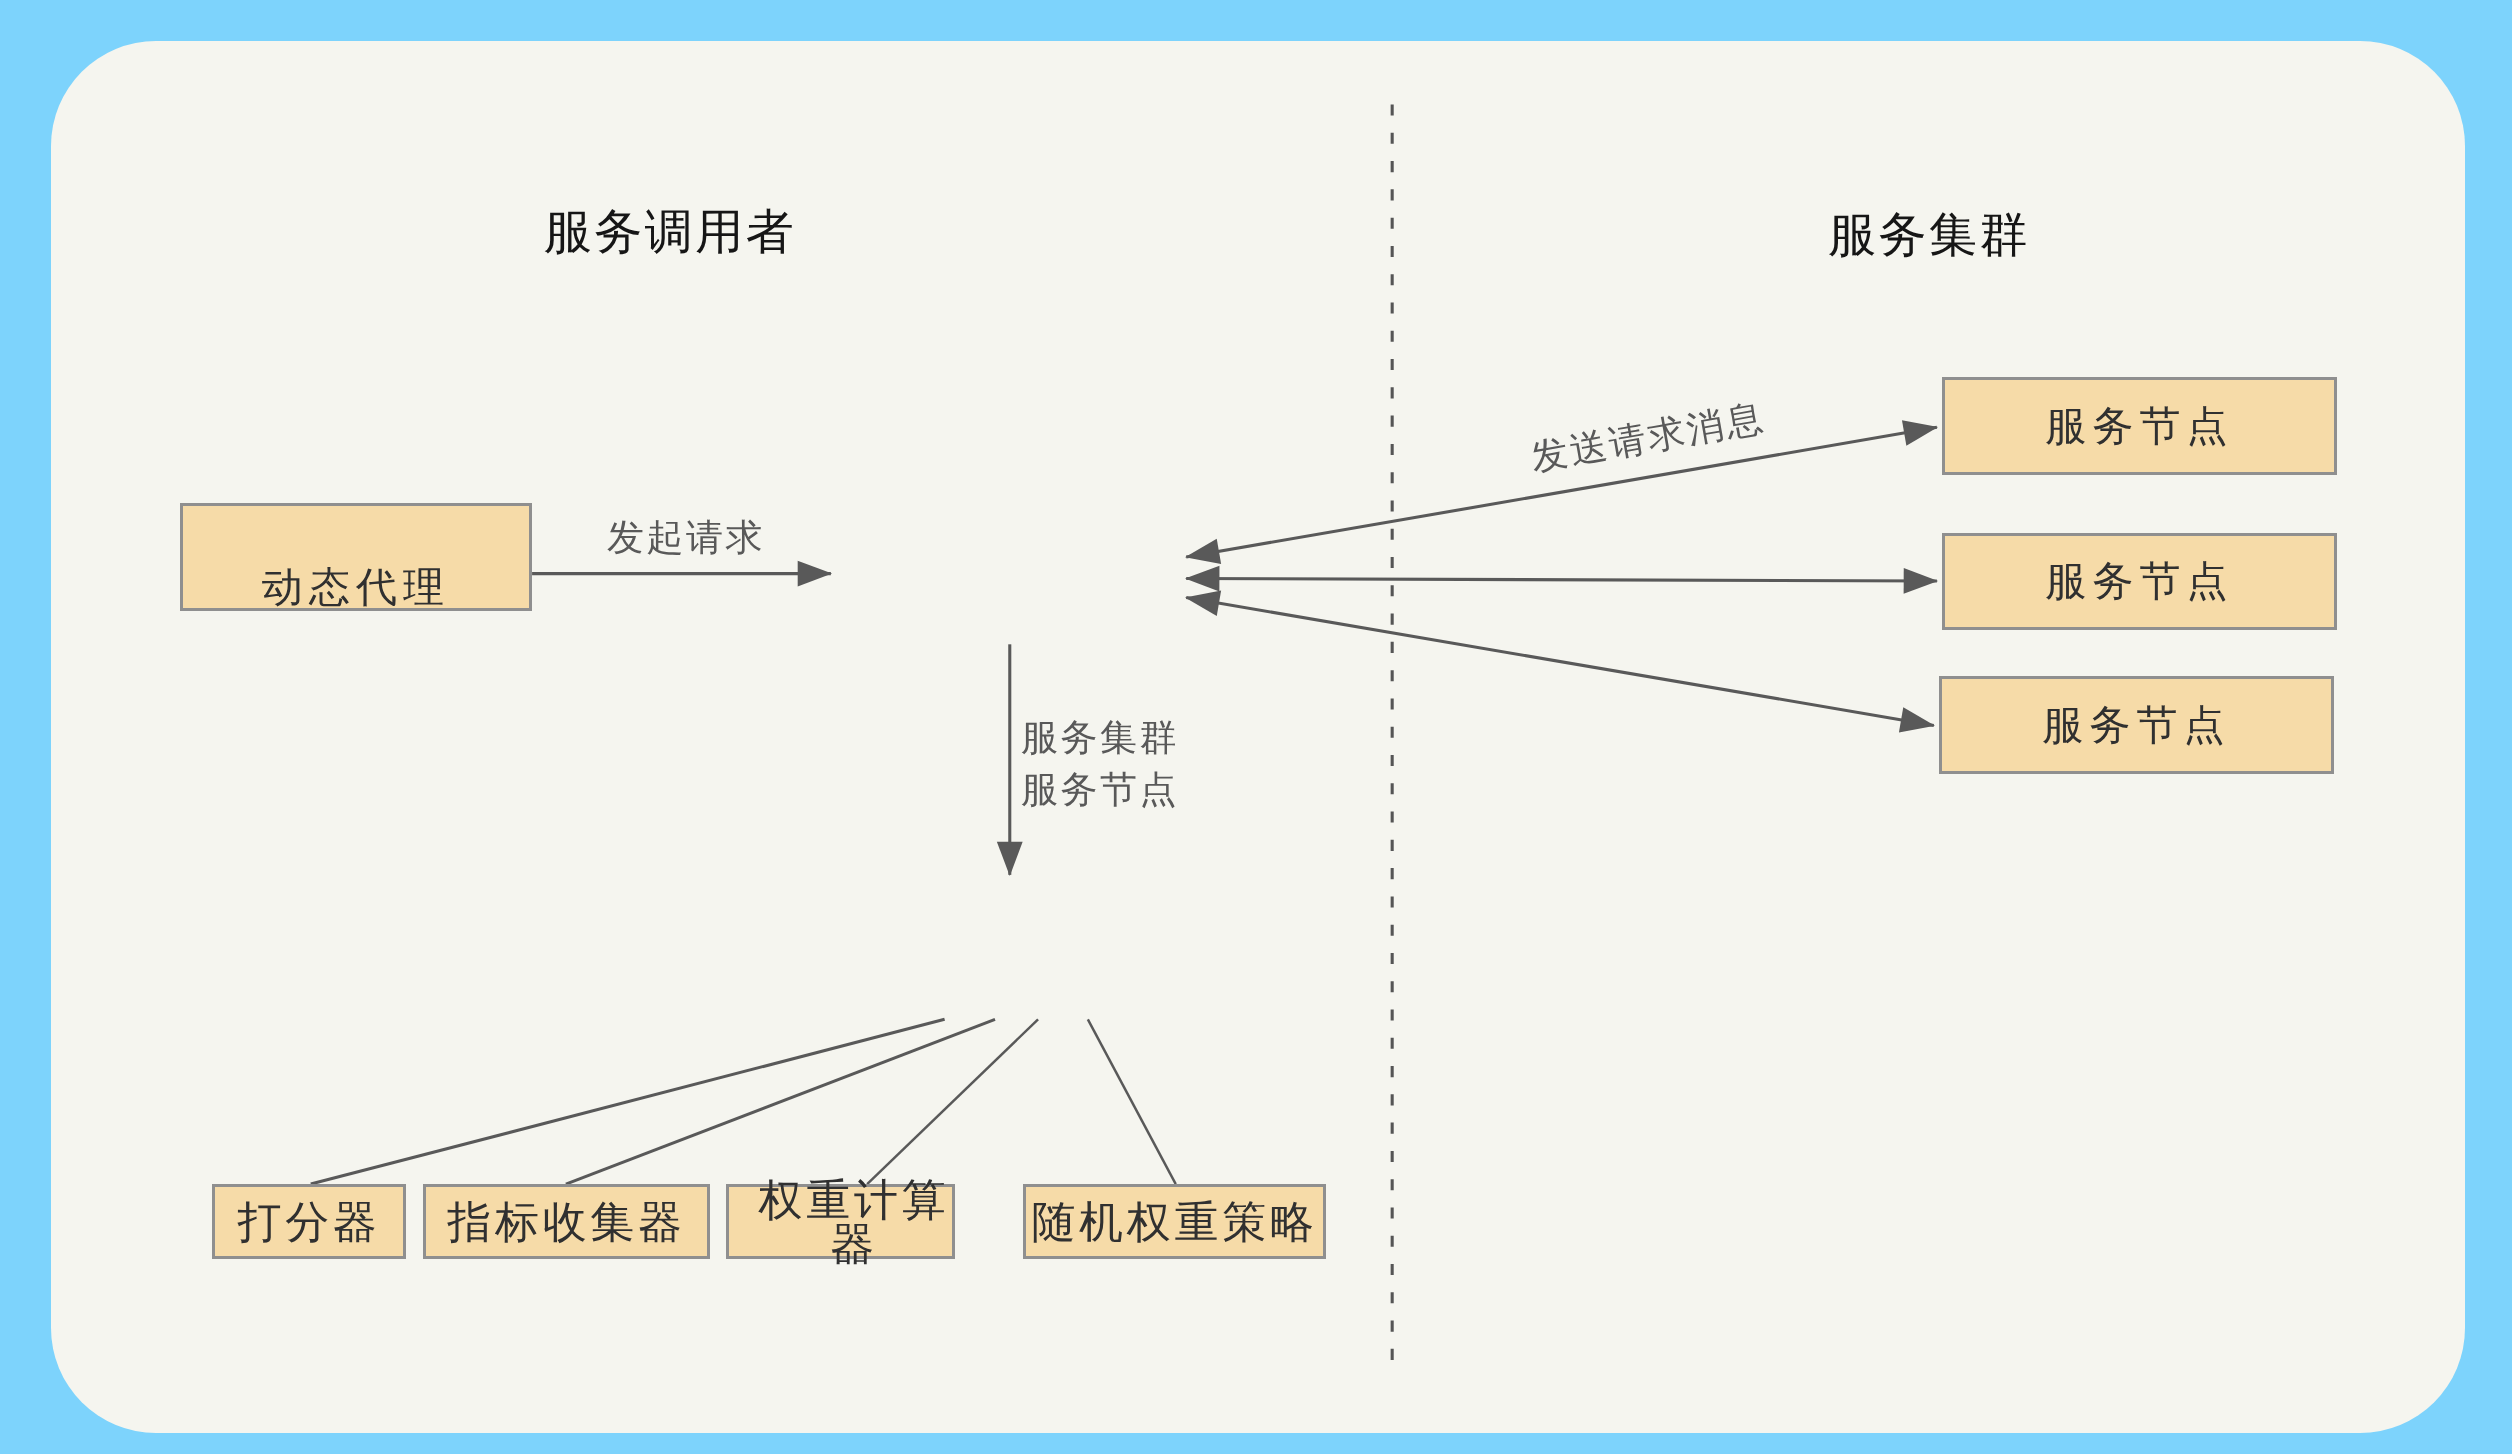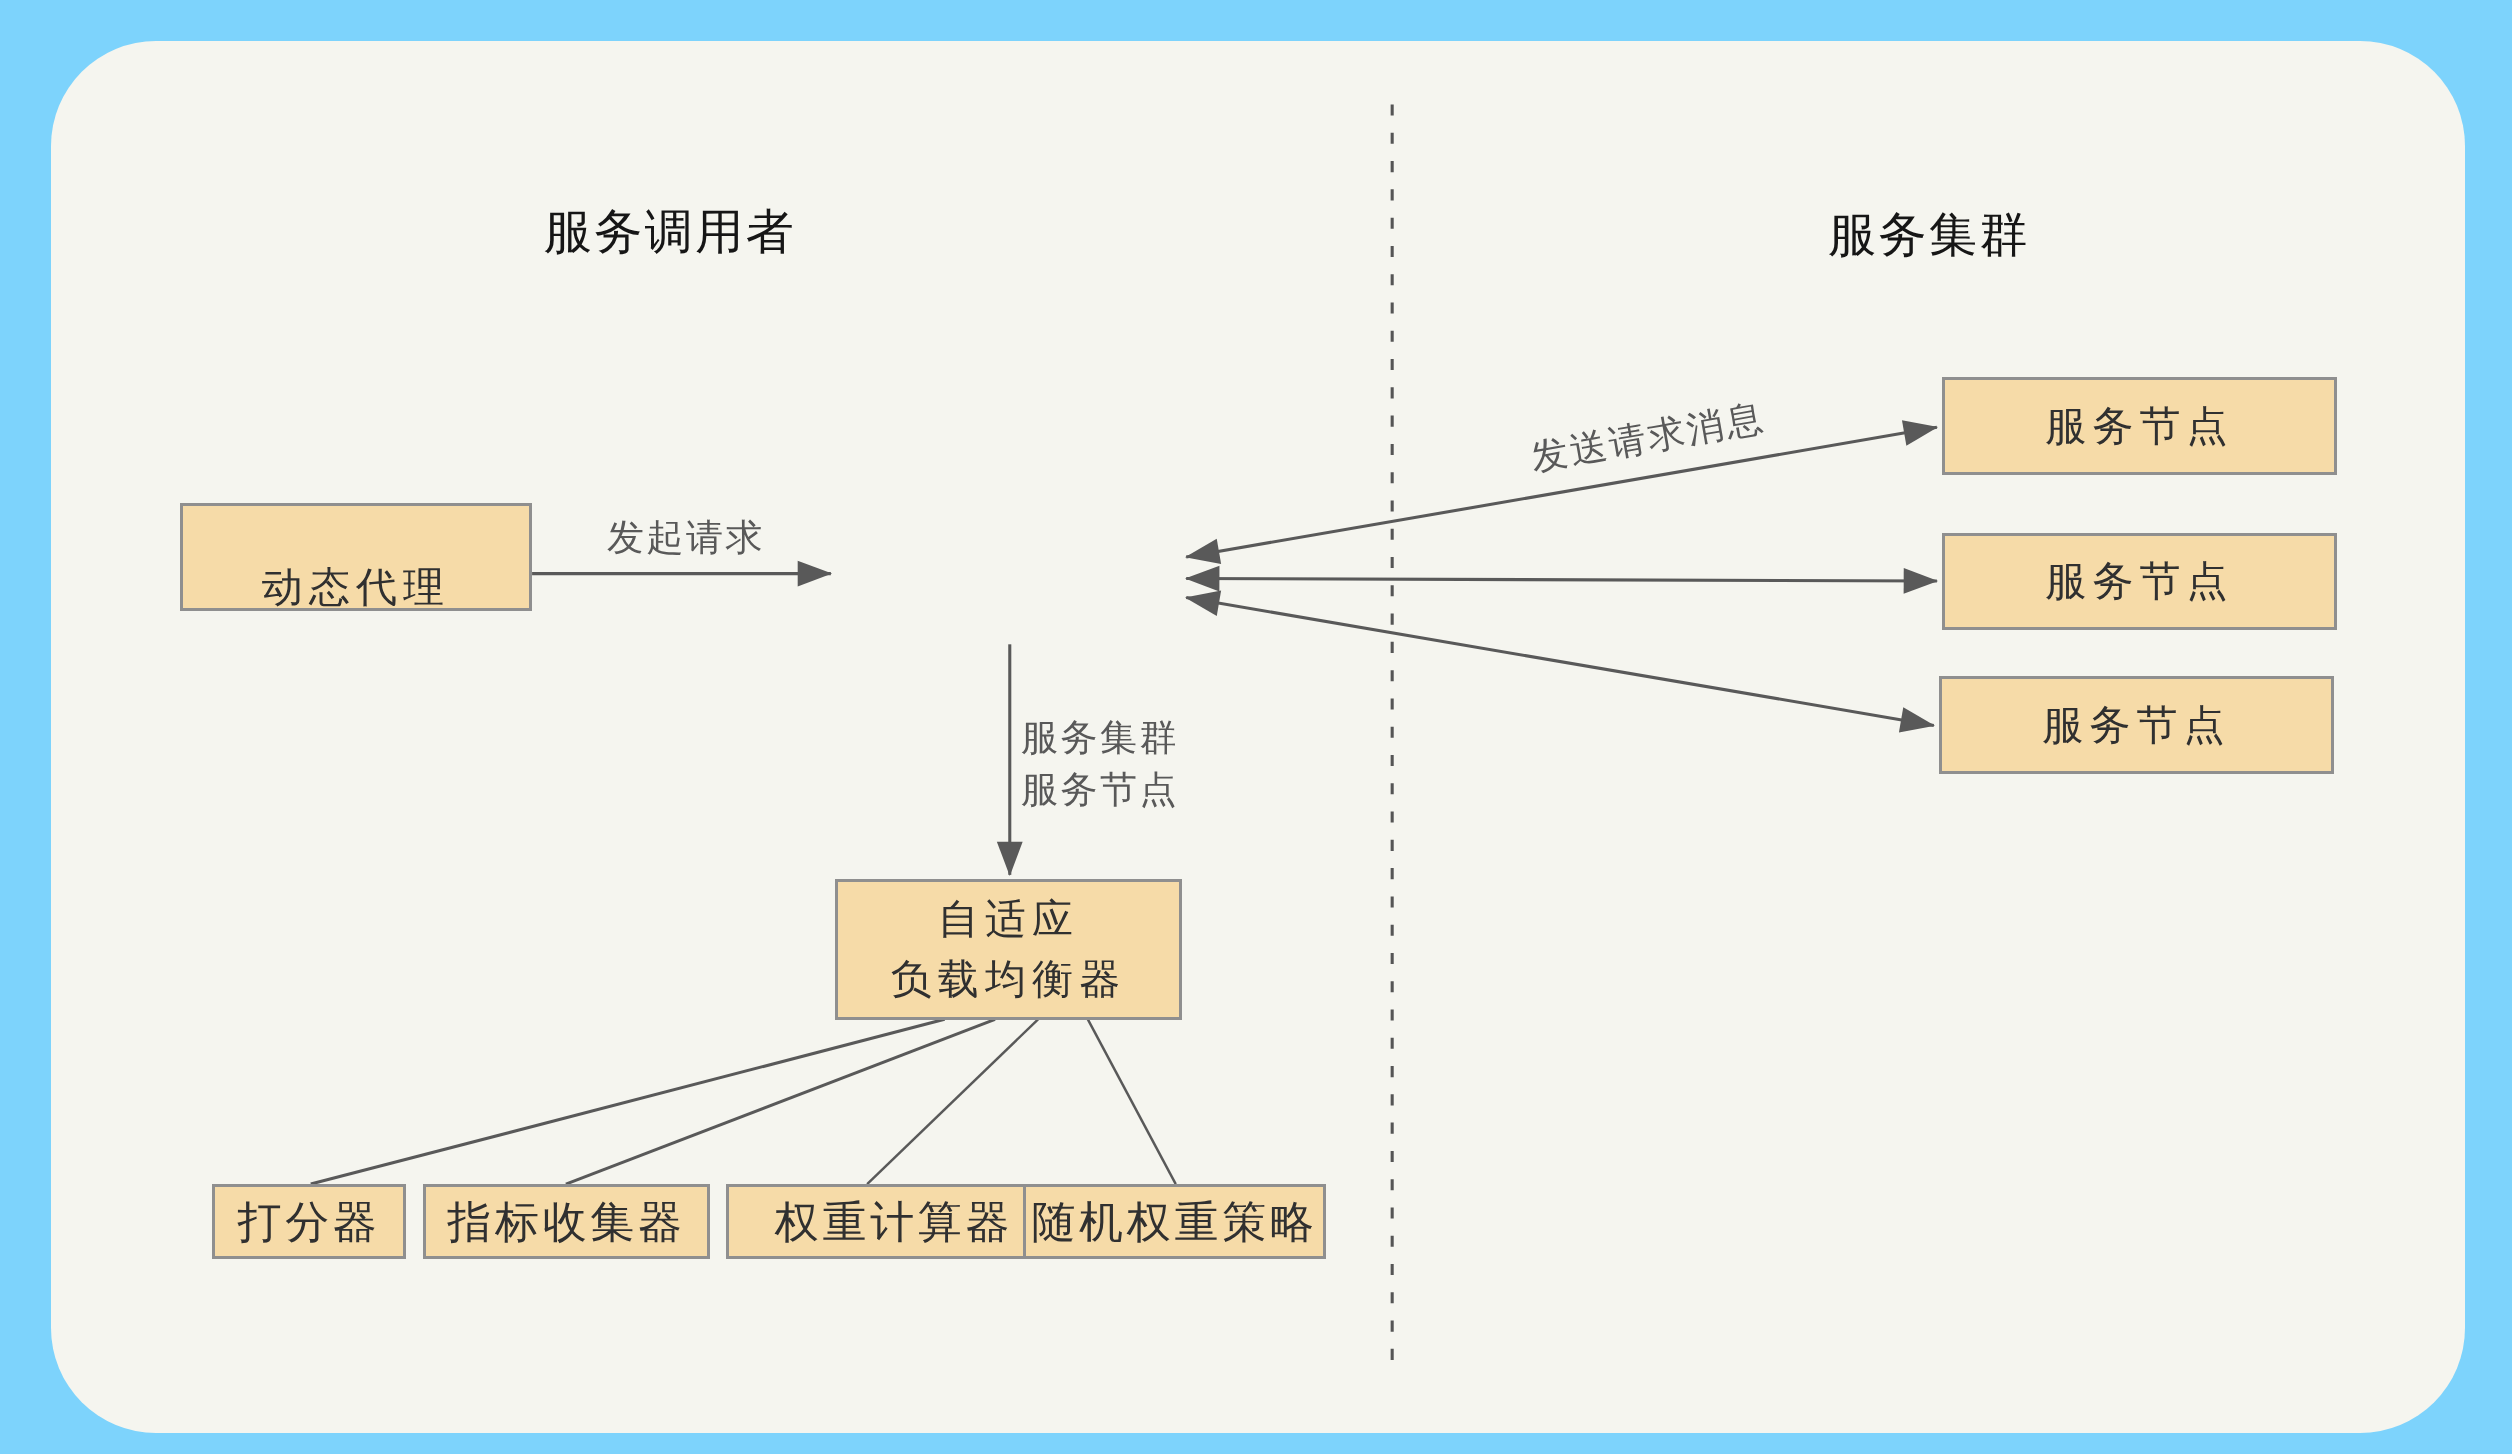--- a/index.html
+++ b/index.html
@@ -56,44 +56,38 @@
   </svg>
 
   <div class="section-title" style="left:670px;top:200px;">服务调用者</div>
   <div class="section-title" style="left:1929px;top:203px;">服务集群</div>
 
   <div class="box" style="left:180px;top:503px;width:352px;height:108px;align-items:flex-end;">
     <span>动态代理</span>
   </div>
 
 
-  <div class="box" style="left:835px;top:879px;width:347px;height:141px;">
-    <span class="stack">
-      <span>自适应</span>
-      <span>负载均衡器</span>
-    </span>
-  </div>
 
   <div class="box" style="left:1942px;top:377px;width:395px;height:98px;">
     <span>服务节点</span>
   </div>
   <div class="box" style="left:1942px;top:533px;width:395px;height:97px;">
     <span>服务节点</span>
   </div>
   <div class="box" style="left:1939px;top:676px;width:395px;height:98px;">
     <span>服务节点</span>
   </div>
 
   <div class="box small" style="left:212px;top:1184px;width:194px;height:75px;">
     <span>打分器</span>
   </div>
   <div class="box small" style="left:423px;top:1184px;width:287px;height:75px;">
     <span>指标收集器</span>
   </div>
-  <div class="box small" style="left:726px;top:1184px;width:309px;height:75px;padding-left:27px;">
+  <div class="box small" style="left:726px;top:1184px;width:229px;height:75px;padding-left:27px;">
     <span>权重计算器</span>
   </div>
   <div class="box small" style="left:1023px;top:1184px;width:303px;height:75px;">
     <span>随机权重策略</span>
   </div>
 
   <div class="edge-label" style="left:686px;top:538px;">发起请求</div>
 
   <div class="edge-label rot" style="left:1648px;top:438px;">发送请求消息</div>
 

